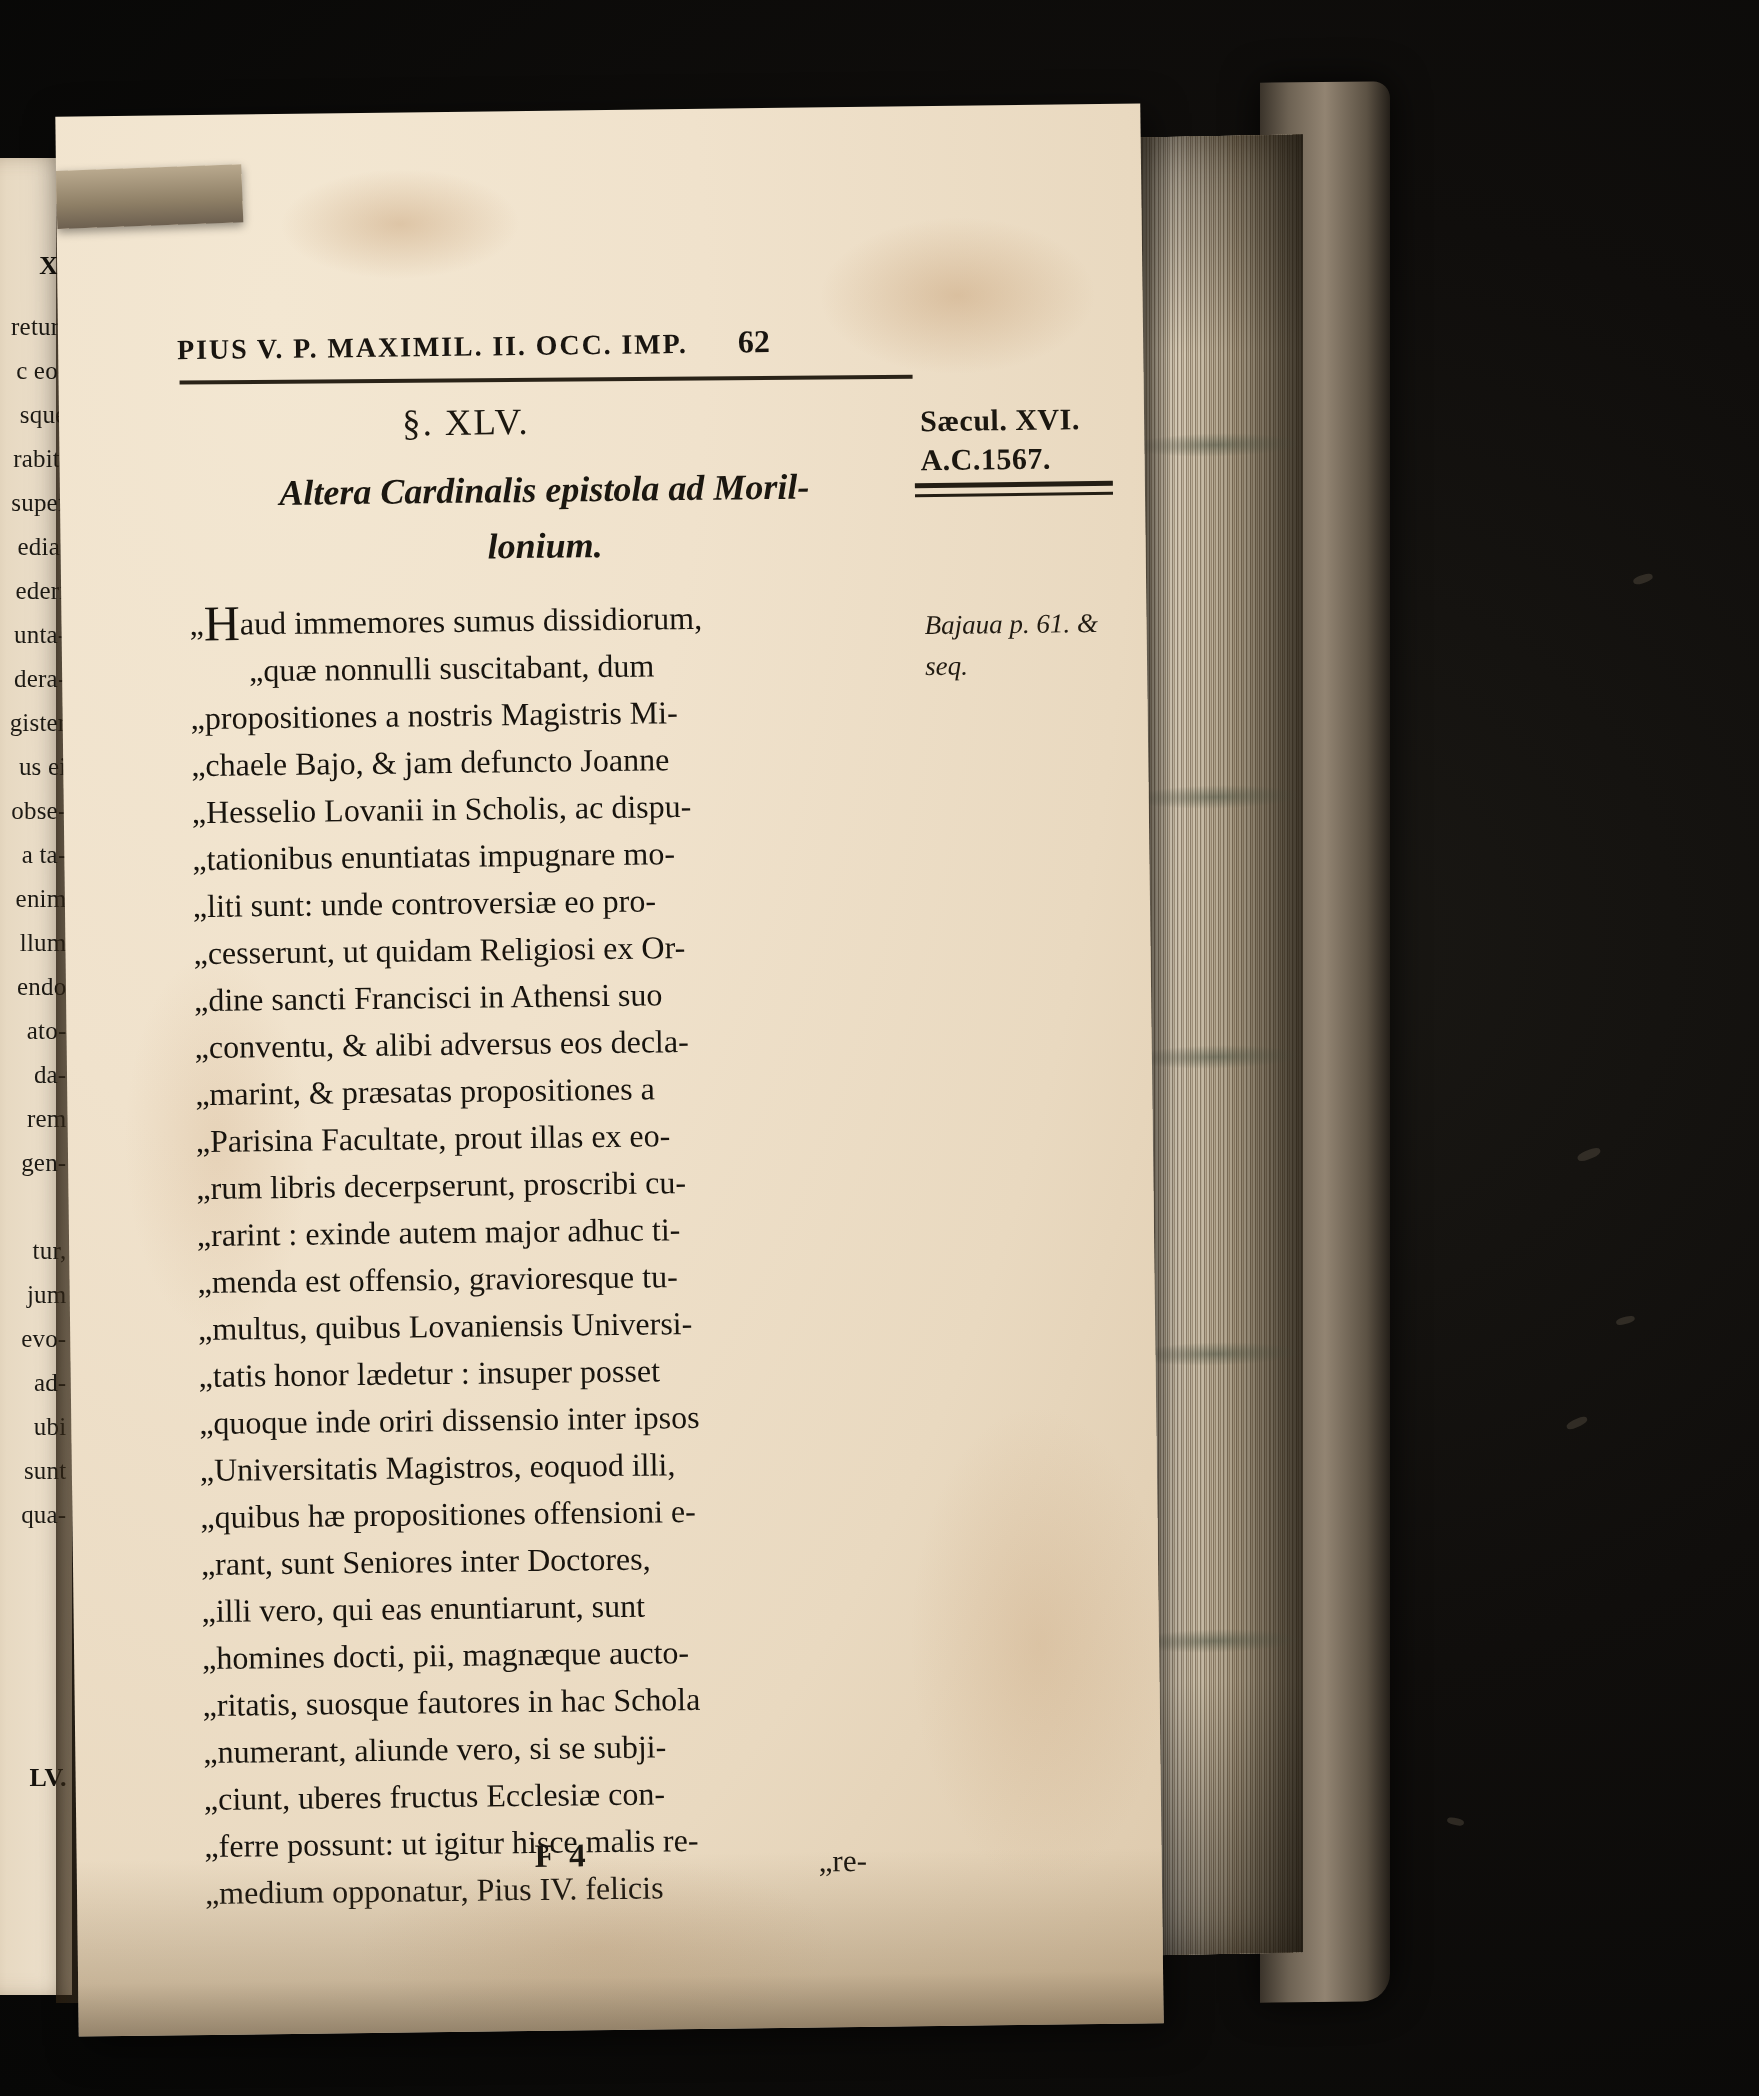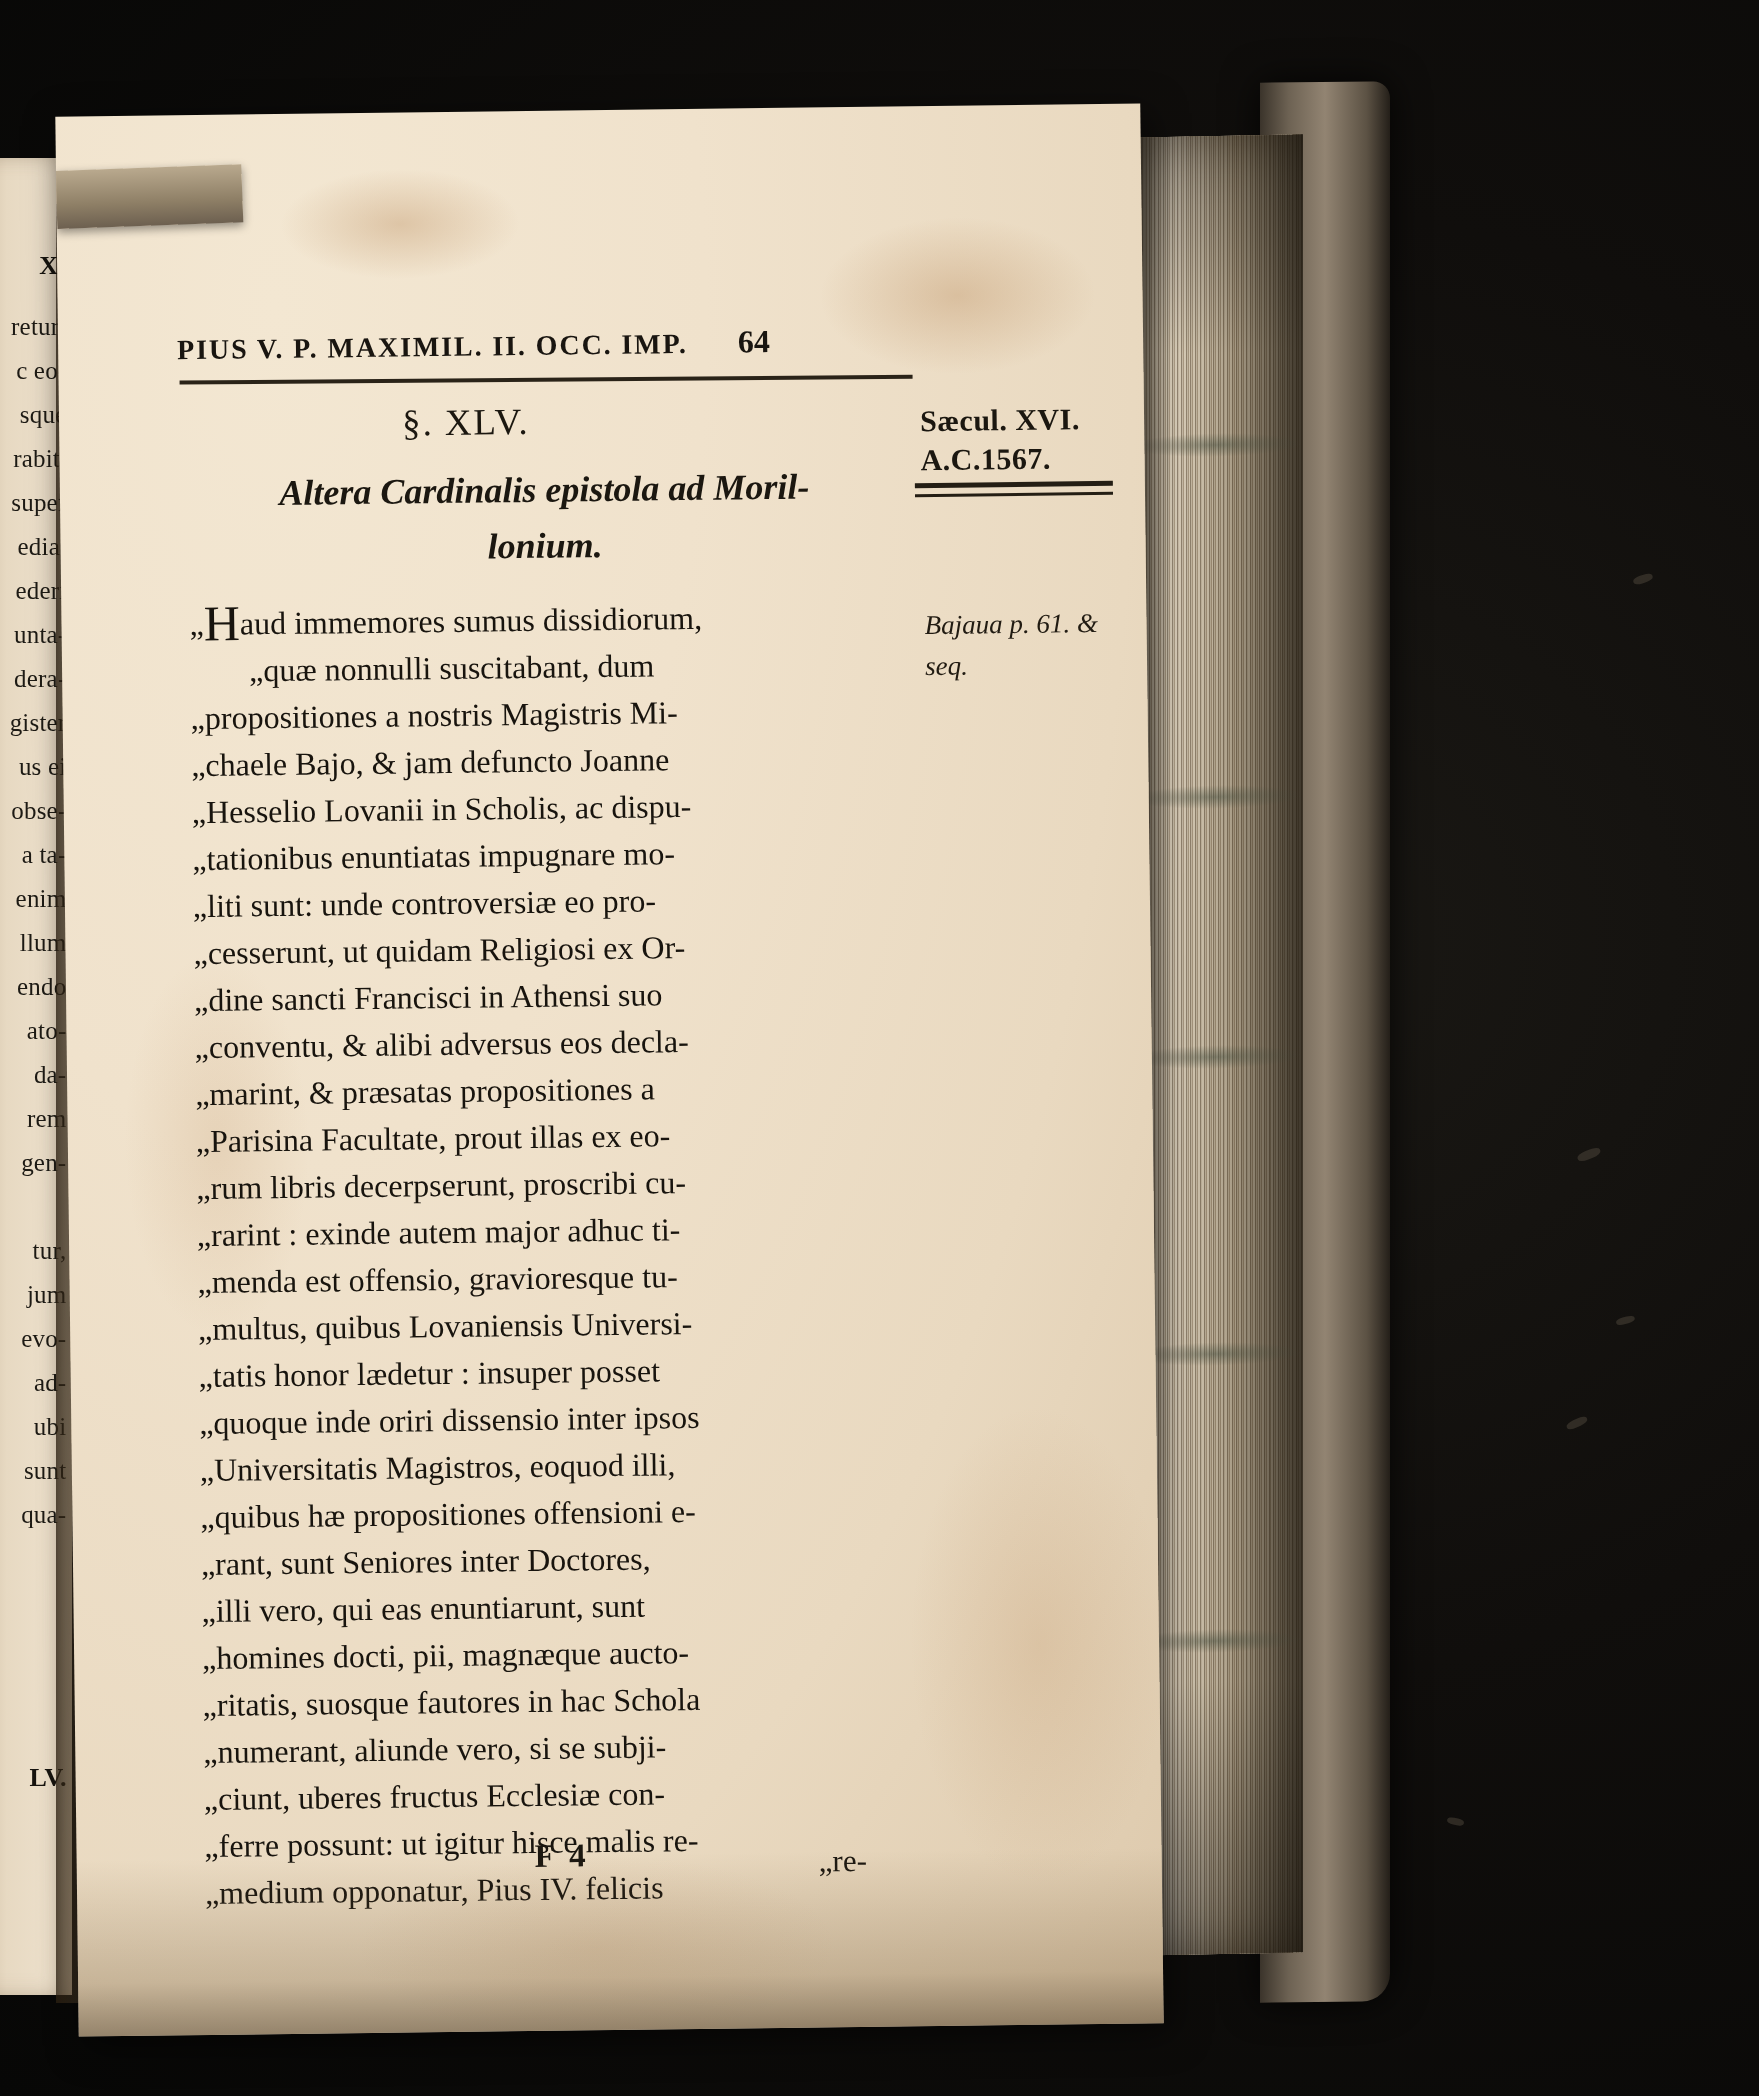--- a/index.html
+++ b/index.html
@@ -375,21 +375,21 @@
 
       <div class="foxing" style="left:223px;top:56px;width:241px;height:111px;"></div>
       <div class="foxing" style="left:761px;top:111px;width:278px;height:158px;"></div>
       <div class="foxing" style="left:56px;top:835px;width:186px;height:390px;opacity:.5"></div>
       <div class="foxing" style="left:835px;top:1299px;width:260px;height:482px;opacity:.6"></div>
       <div class="foxing" style="left:278px;top:1744px;width:482px;height:186px;opacity:.45"></div>
 
       <div id="corner-tab"></div>
 
       <div id="runhead">
-        <span class="rh-title">PIUS V. P.    MAXIMIL. II. OCC. IMP.</span><span class="rh-page">64</span>
+        <span class="rh-title">PIUS V. P.    MAXIMIL. II. OCC. IMP.</span><span class="rh-page">62</span>
       </div>
       <div id="rule"></div>
 
       <div id="section-no">§. XLV.</div>
       <div id="section-title">
           <div class="ln">Altera Cardinalis epistola ad Moril-</div>
           <div class="ln">lonium.</div>
         </div>
 
       <div id="sidenote-century">

